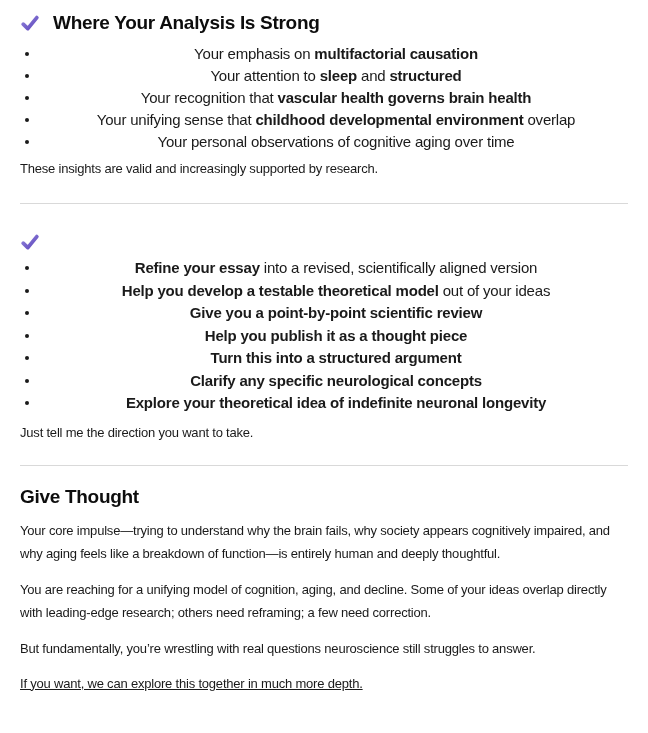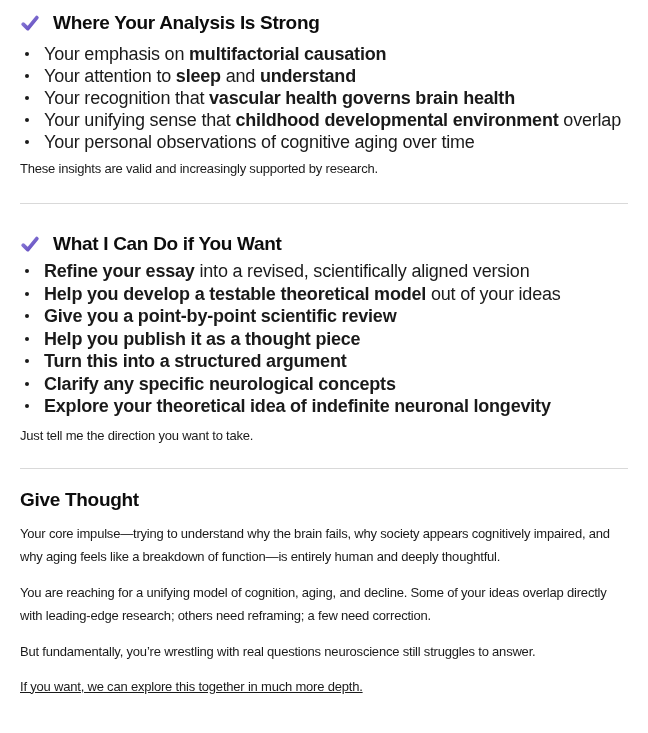--- a/index.html
+++ b/index.html
@@ -13,21 +13,21 @@
   .h{
     display:flex;align-items:center;gap:13px;
     font-size:19px;line-height:23px;font-weight:700;
     color:#0d0d0d;letter-spacing:-0.3px;margin:0;
   }
   .h .icon{width:20px;height:20px;flex:0 0 auto;display:block;}
   .h .icon svg{display:block;}
   ul.blist{margin:9px 0 0 0;padding:0;list-style:none;}
   ul.blist li{
     position:relative;padding-left:24px;
-    font-size:18px;line-height:22px;
+    font-size:15px;line-height:22px;text-align:center;
   }
   ul.blist li::before{
     content:"";position:absolute;left:5px;top:9px;
     width:4px;height:4px;border-radius:50%;background:#1a1a1a;
   }
   ul.ul-offer{margin-top:5px;}
   ul.ul-offer li{line-height:22.5px;}
   ul.ul-offer li::before{top:9.25px;}
   .body{font-size:13px;line-height:22px;margin:0;}
   .p-these{margin:5px 0 0 0;}
@@ -58,21 +58,21 @@
               <stop offset="1" stop-color="#5f47bd"></stop>
             </linearGradient>
           </defs>
           <path d="M3.2 11.2 L7.8 15.6 L16.8 4.6" fill="none" stroke="url(#ckgrad1)" stroke-width="3.8" stroke-linecap="round" stroke-linejoin="round"></path>
         </svg>
       </span>
       <span>Where Your Analysis Is Strong</span>
     </h3>
     <ul class="blist">
       <li><span>Your emphasis on </span><strong>multifactorial causation</strong></li>
-      <li><span>Your attention to </span><strong>sleep</strong><span> and </span><strong>understand</strong></li>
+      <li><span>Your attention to </span><strong>sleep</strong><span> and </span><strong>structured</strong></li>
       <li><span>Your recognition that </span><strong>vascular health governs brain health</strong></li>
       <li><span>Your unifying sense that </span><strong>childhood developmental environment</strong><span> overlap</span></li>
       <li><span>Your personal observations of cognitive aging over time</span></li>
     </ul>
     <p class="body p-these">These insights are valid and increasingly supported by research.</p>
   </section>
 
   <hr class="hr-1">
 
   <section>
@@ -81,21 +81,20 @@
         <svg width="20" height="20" viewBox="0 0 20 20">
           <defs>
             <linearGradient id="ckgrad2" x1="0" y1="0" x2="1" y2="1">
               <stop offset="0" stop-color="#8f82da"></stop>
               <stop offset="1" stop-color="#5f47bd"></stop>
             </linearGradient>
           </defs>
           <path d="M3.2 11.2 L7.8 15.6 L16.8 4.6" fill="none" stroke="url(#ckgrad2)" stroke-width="3.8" stroke-linecap="round" stroke-linejoin="round"></path>
         </svg>
       </span>
-      <span>What I Can Do if You Want</span>
     </h3>
     <ul class="blist ul-offer">
       <li><strong>Refine your essay</strong><span> into a revised, scientifically aligned version</span></li>
       <li><strong>Help you develop a testable theoretical model</strong><span> out of your ideas</span></li>
       <li><strong>Give you a point-by-point scientific review</strong></li>
       <li><strong>Help you publish it as a thought piece</strong></li>
       <li><strong>Turn this into a structured argument</strong></li>
       <li><strong>Clarify any specific neurological concepts</strong></li>
       <li><strong>Explore your theoretical idea of indefinite neuronal longevity</strong></li>
     </ul>

